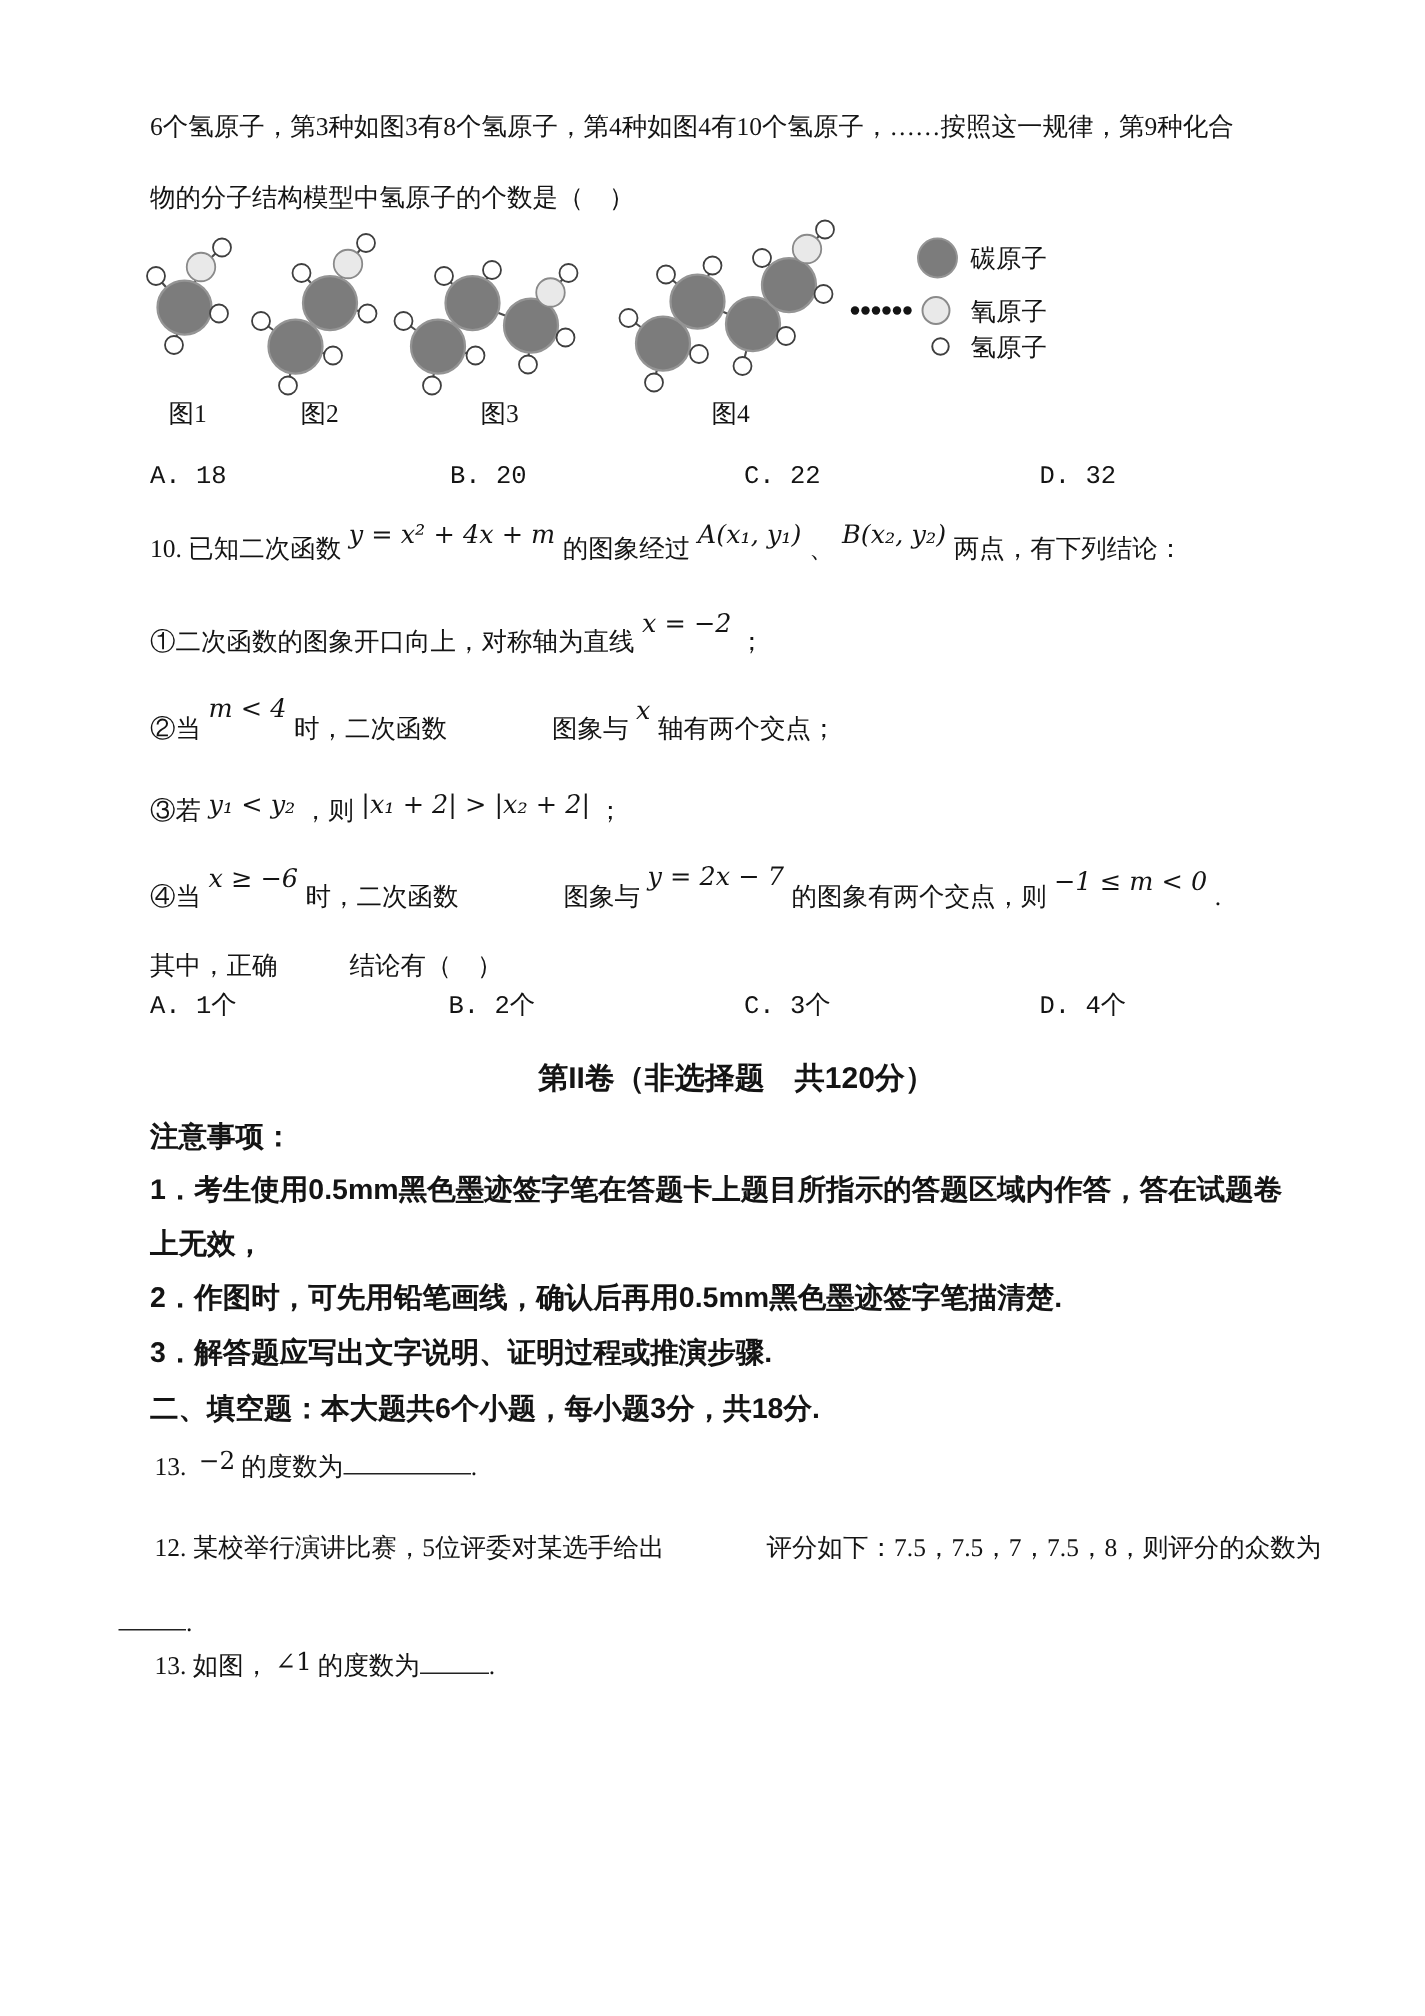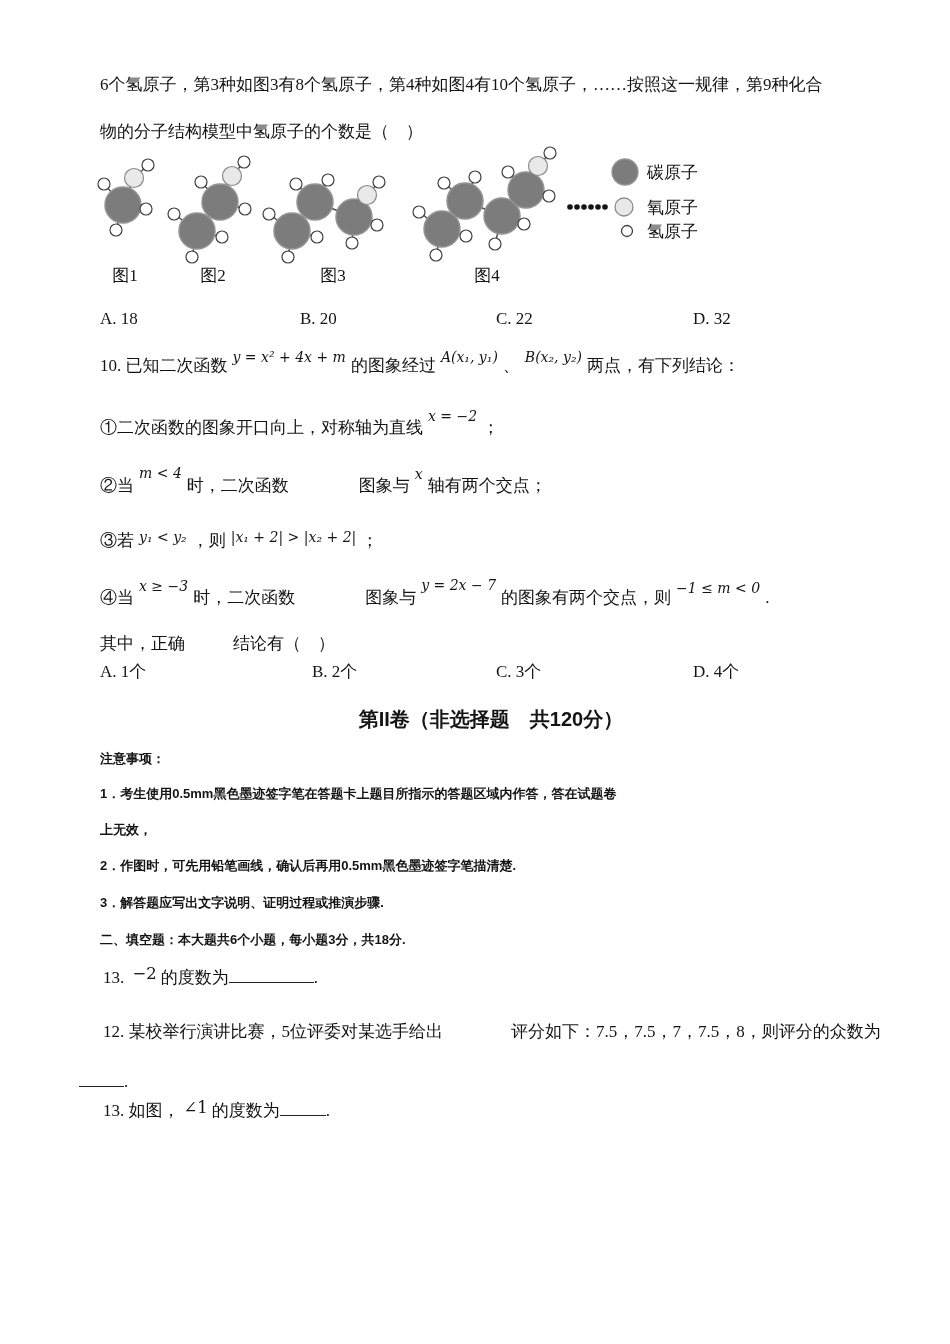--- a/index.html
+++ b/index.html
@@ -2,29 +2,29 @@
 <html><head>
 <meta charset="utf-8">
 <style>
   html,body{margin:0;padding:0;}
   body{
     width:950px;height:1344px;background:#ffffff;position:relative;overflow:hidden;
     font-family:"Liberation Serif","DejaVu Serif",serif;
     color:#141414;font-size:17px;
   }
   .ln{position:absolute;left:84px;white-space:nowrap;line-height:22px;height:24px;margin-left:16px;}
-  .opt{position:absolute;white-space:nowrap;}
+  .opt{position:absolute;white-space:nowrap;font-family:Liberation Mono, monospace;}
   .fm{font-family:"DejaVu Serif","Liberation Serif",serif;font-style:italic;
-      font-size:14px;display:inline-block;margin:0 5px;position:relative;}
+      font-size:17px;display:inline-block;margin:0 5px;position:relative;}
   .fmu{font-family:"DejaVu Serif","Liberation Serif",serif;font-style:normal;
       font-size:16.5px;display:inline-block;margin:0 4px;position:relative;}
   .r3{top:-3px}.r4{top:-4px}.r9{top:-9px}.r10{top:-10px}.r12{top:-12px}.r13{top:-13px}
   .gap{display:inline-block;}
   .blank{display:inline-block;border-bottom:1.3px solid #222;height:15px;}
-  .hei{font-family:"Liberation Sans","DejaVu Sans",sans-serif;font-weight:700;font-size:13px;}
+  .hei{font-family:"Liberation Sans","DejaVu Sans",sans-serif;font-weight:700;font-size:19px;}
   .sec-title{left:0;width:950px;text-align:center;font-size:20px;}
   #molecule-figure{position:absolute;left:55px;top:145px;width:835px;height:150px;}
   #molecule-figure text{font-family:"Liberation Serif","DejaVu Serif",serif;}
 </style>
 </head>
 <body>
 
 <div class="ln" style="top:74px">6个氢原子，第3种如图3有8个氢原子，第4种如图4有10个氢原子，……按照这一规律，第9种化合</div>
 <div class="ln" style="top:121px">物的分子结构模型中氢原子的个数是（　）</div>
 
@@ -144,30 +144,30 @@
 
 <div class="ln" style="top:475px">
   <span>②当</span><span class="fm r13">m &lt; 4</span><span>时，二次函数</span><span class="gap" style="width:70px"></span><span>图象与</span><span class="fm r12">x</span><span>轴有两个交点；</span>
 </div>
 
 <div class="ln" style="top:530px">
   <span>③若</span><span class="fm r4">y₁ &lt; y₂</span><span>，则</span><span class="fm r4">|x₁ + 2| &gt; |x₂ + 2|</span><span>；</span>
 </div>
 
 <div class="ln" style="top:587px">
-  <span>④当</span><span class="fm r12">x ≥ −3</span><span>时，二次函数</span><span class="gap" style="width:70px"></span><span>图象与</span><span class="fm r13">y = 2x − 7</span><span>的图象有两个交点，则</span><span class="fm r10">−1 ≤ m &lt; 0</span><span>.</span>
+  <span>④当</span><span class="fm r12">x ≥ −6</span><span>时，二次函数</span><span class="gap" style="width:70px"></span><span>图象与</span><span class="fm r13">y = 2x − 7</span><span>的图象有两个交点，则</span><span class="fm r10">−1 ≤ m &lt; 0</span><span>.</span>
 </div>
 
 <div class="ln" style="top:633px">
   <span>其中，正确</span><span class="gap" style="width:48px"></span><span>结论有（　）</span>
 </div>
 
 <div class="ln" style="top:661px;left:0;width:950px">
   <span class="opt" style="left:84px">A. 1个</span>
-  <span class="opt" style="left:296px">B. 2个</span>
+  <span class="opt" style="left:283px">B. 2个</span>
   <span class="opt" style="left:480px">C. 3个</span>
   <span class="opt" style="left:677px">D. 4个</span>
 </div>
 
 <div class="ln hei sec-title" style="top:708px">第II卷（非选择题　共120分）</div>
 
 <div class="ln hei" style="top:748px">注意事项：</div>
 <div class="ln hei" style="top:783px">1．考生使用0.5mm黑色墨迹签字笔在答题卡上题目所指示的答题区域内作答，答在试题卷</div>
 <div class="ln hei" style="top:819px">上无效，</div>
 <div class="ln hei" style="top:855px">2．作图时，可先用铅笔画线，确认后再用0.5mm黑色墨迹签字笔描清楚.</div>

